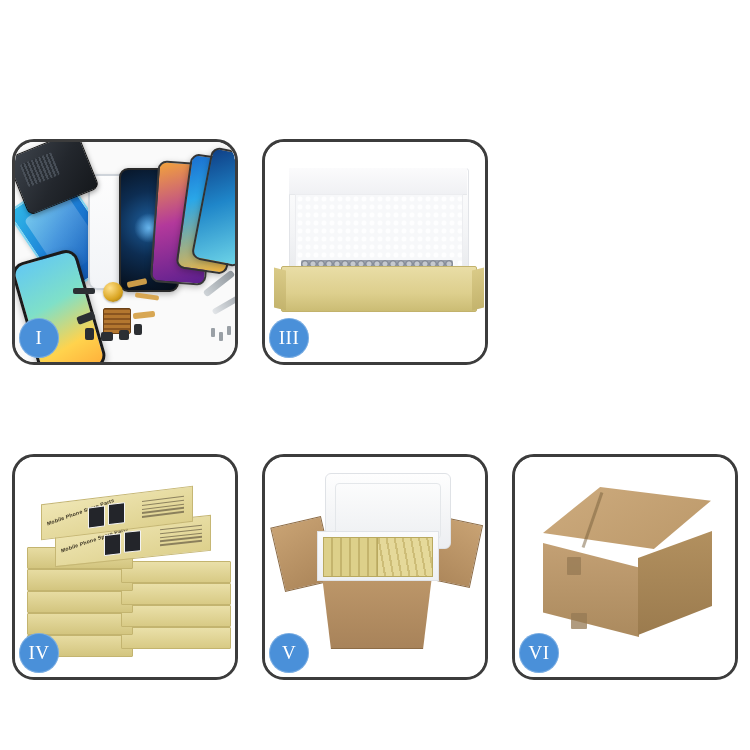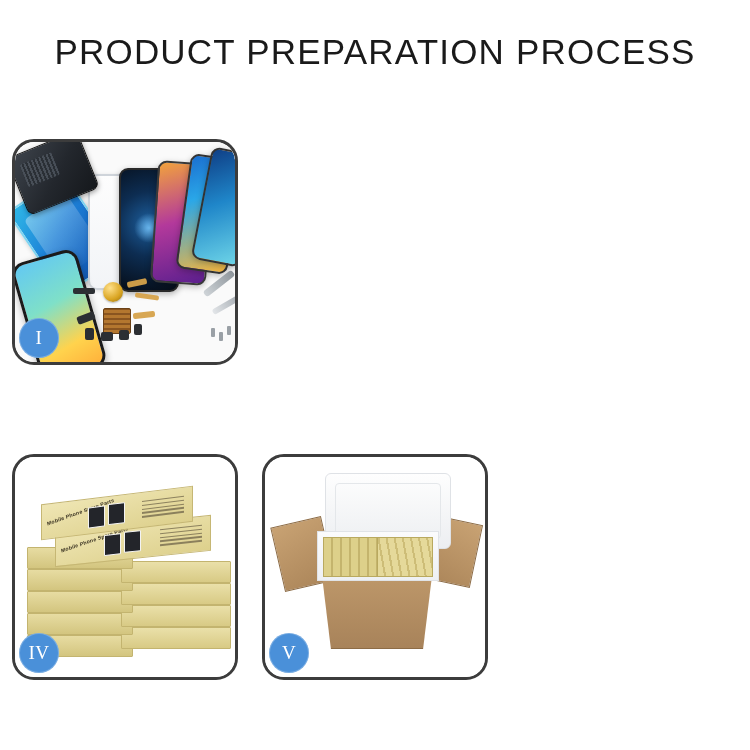--- a/index.html
+++ b/index.html
@@ -329,21 +329,20 @@
     background:rgba(120,95,60,.5);transform:rotate(19deg);
   }
   .c-tape{position:absolute;background:rgba(150,122,84,.75);border-radius:1px;}
 </style>
 </head>
 <body>
 
 <div class="page">
 
   <div class="header">
-    <div class="title">PRODUCT PREPARATION PROCESS</div>
   </div>
 
   <div class="grid">
 
     <div class="cell r1">
       <div class="panel">
         <div class="scene p1">
           <div class="ph ph-blue-top"></div>
           <div class="ph ph-glass"></div>
           <div class="ph ph-dark"></div>
@@ -367,20 +366,32 @@
           <div class="tool2"></div>
           <div class="screw" style="left:196px;top:186px;"></div>
           <div class="screw" style="left:204px;top:190px;"></div>
           <div class="screw" style="left:212px;top:184px;"></div>
         </div>
         <div class="badge">I</div>
       </div>
     </div>
 
 
+    <div class="cell r1">
+      <div class="panel">
+        <div class="scene p3">
+          <div class="lid"></div>
+          <div class="lid-fold"></div>
+          <div class="foam"></div>
+          <div class="bubble-grey"></div>
+          <div class="box-tray"></div>
+        </div>
+        <div class="badge">III</div>
+      </div>
+    </div>
 
     <div class="cell r2">
       <div class="panel">
         <div class="scene p4">
           <div class="stack">
 
             <div class="sbox-left" style="top:150px;"></div>
             <div class="sbox-right" style="top:142px;"></div>
             <div class="sbox-left" style="top:128px;"></div>
             <div class="sbox-right" style="top:120px;"></div>
@@ -430,15 +441,28 @@
           <div class="foam-lid"></div>
           <div class="carton-body"></div>
           <div class="foam-inner"></div>
           <div class="yellow-rows"></div>
           <div class="yellow-rows2"></div>
         </div>
         <div class="badge">V</div>
       </div>
     </div>
 
+    <div class="cell r2">
+      <div class="panel">
+        <div class="scene p6">
+          <div class="c-top"></div>
+          <div class="c-front"></div>
+          <div class="c-side"></div>
+          <div class="c-seam"></div>
+          <div class="c-tape" style="left:52px;top:100px;width:14px;height:18px;"></div>
+          <div class="c-tape" style="left:56px;top:156px;width:16px;height:16px;"></div>
+        </div>
+        <div class="badge">VI</div>
+      </div>
+    </div>
 
   </div>
 </div>
 
 </body></html>

